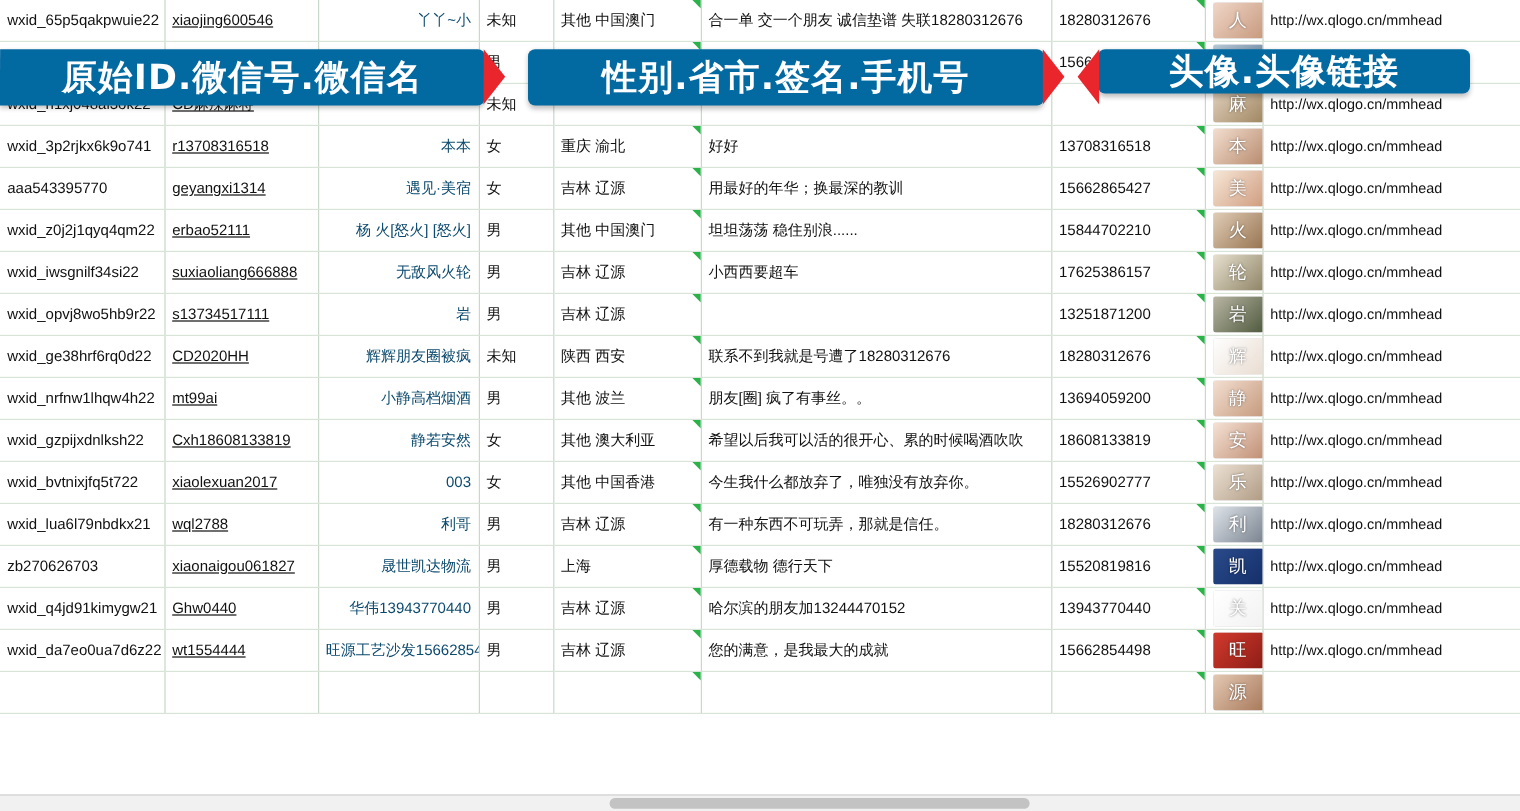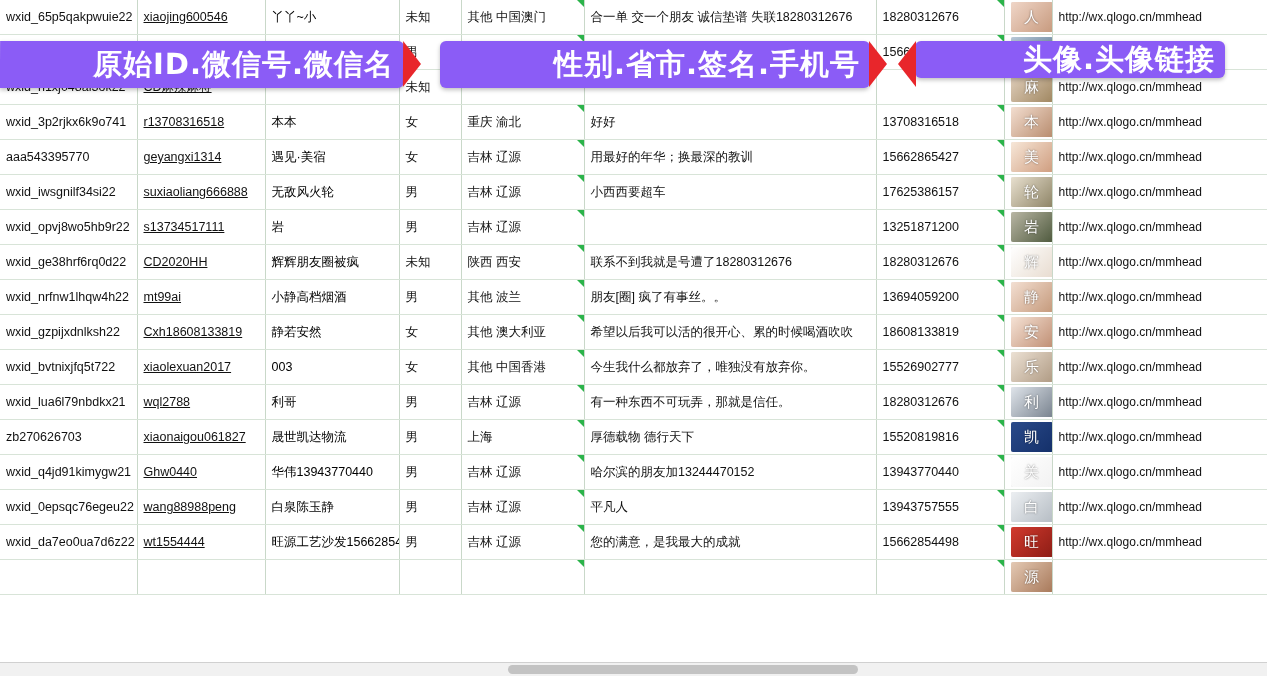--- a/index.html
+++ b/index.html
@@ -43,21 +43,21 @@
   col.c2 { width: 134px; }
   col.c3 { width: 62px; }
   col.c4 { width: 123px; }
   col.c5 { width: 292px; }
   col.c6 { width: 128px; }
   col.c7 { width: 48px; }
   col.c8 { width: 215px; }
 
   td.col-id      { color: #111; margin-left: 32px; }
   td.col-wxno    { color: #111; text-decoration: underline; }
-  td.col-name    { color: #000000; }
+  td.col-name    { color: #0c4a6e; text-align: right; }
   td.col-sex     { color: #111; }
   td.col-region  { color: #111; }
   td.col-sign    { color: #111; }
   td.col-phone   { color: #111; }
   td.col-avatar  { padding: 0; text-align: center; }
   td.col-link    { color: #111; font-size: 12px; }
 
   .avatar-box {
     width: 42px;
     height: 30px;
@@ -93,27 +93,27 @@
     content: "";
     position: absolute;
     top: 0; right: 0;
     border-top: 7px solid #2bb34a;
     border-left: 7px solid transparent;
   }
 
   
   .banner {
     position: absolute;
-    background: #8b5cf6;
+    background: #0369a1;
     color: #ffffff;
     font-weight: bold;
     letter-spacing: 1px;
     display: flex;
     align-items: center;
-    justify-content: flex-end;
+    justify-content: center;
     box-shadow: 0 2px 4px rgba(0,0,0,.25);
     font-family: "DejaVu Sans", sans-serif;
   }
   .banner .txt {
     font-size: 29px;
     line-height: 1;
     white-space: nowrap;
     padding: 0 10px;
   }
   #banner1 {
@@ -275,20 +275,35 @@
           <td class="col-sign">用最好的年华；换最深的教训</td>
           <td class="col-phone mark">15662865427</td>
           <td class="col-avatar">
             <div class="avatar-box" style="--a: #f7e7d8; --b: #cf9d7f;">
               <span class="glyph">美</span>
             </div>
           </td>
           <td class="col-link">http://wx.qlogo.cn/mmhead</td>
         </tr>
         <tr>
+          <td class="col-id">wxid_z0j2j1qyq4qm22</td>
+          <td class="col-wxno">erbao52111</td>
+          <td class="col-name">杨 火[怒火] [怒火]</td>
+          <td class="col-sex">男</td>
+          <td class="col-region mark">其他 中国澳门</td>
+          <td class="col-sign">坦坦荡荡 稳住别浪......</td>
+          <td class="col-phone mark">15844702210</td>
+          <td class="col-avatar">
+            <div class="avatar-box" style="--a: #e0cdb8; --b: #97744f;">
+              <span class="glyph">火</span>
+            </div>
+          </td>
+          <td class="col-link">http://wx.qlogo.cn/mmhead</td>
+        </tr>
+        <tr>
           <td class="col-id">wxid_iwsgnilf34si22</td>
           <td class="col-wxno">suxiaoliang666888</td>
           <td class="col-name">无敌风火轮</td>
           <td class="col-sex">男</td>
           <td class="col-region mark">吉林 辽源</td>
           <td class="col-sign">小西西要超车</td>
           <td class="col-phone mark">17625386157</td>
           <td class="col-avatar">
             <div class="avatar-box" style="--a: #e8e0cf; --b: #8e8466;">
               <span class="glyph">轮</span>
@@ -405,35 +420,20 @@
           <td class="col-id">wxid_q4jd91kimygw21</td>
           <td class="col-wxno">Ghw0440</td>
           <td class="col-name">华伟13943770440</td>
           <td class="col-sex">男</td>
           <td class="col-region mark">吉林 辽源</td>
           <td class="col-sign">哈尔滨的朋友加13244470152</td>
           <td class="col-phone mark">13943770440</td>
           <td class="col-avatar">
             <div class="avatar-box" style="--a: #ffffff; --b: #f2f2f2;">
               <span class="glyph">关</span>
-            </div>
-          </td>
-          <td class="col-link">http://wx.qlogo.cn/mmhead</td>
-        </tr>
-        <tr>
-          <td class="col-id">wxid_0epsqc76egeu22</td>
-          <td class="col-wxno">wang88988peng</td>
-          <td class="col-name">白泉陈玉静</td>
-          <td class="col-sex">男</td>
-          <td class="col-region mark">吉林 辽源</td>
-          <td class="col-sign">平凡人</td>
-          <td class="col-phone mark">13943757555</td>
-          <td class="col-avatar">
-            <div class="avatar-box" style="--a: #eceff2; --b: #b6bdc4;">
-              <span class="glyph">白</span>
             </div>
           </td>
           <td class="col-link">http://wx.qlogo.cn/mmhead</td>
         </tr>
         <tr>
           <td class="col-id">wxid_da7eo0ua7d6z22</td>
           <td class="col-wxno">wt1554444</td>
           <td class="col-name">旺源工艺沙发15662854</td>
           <td class="col-sex">男</td>
           <td class="col-region mark">吉林 辽源</td>

